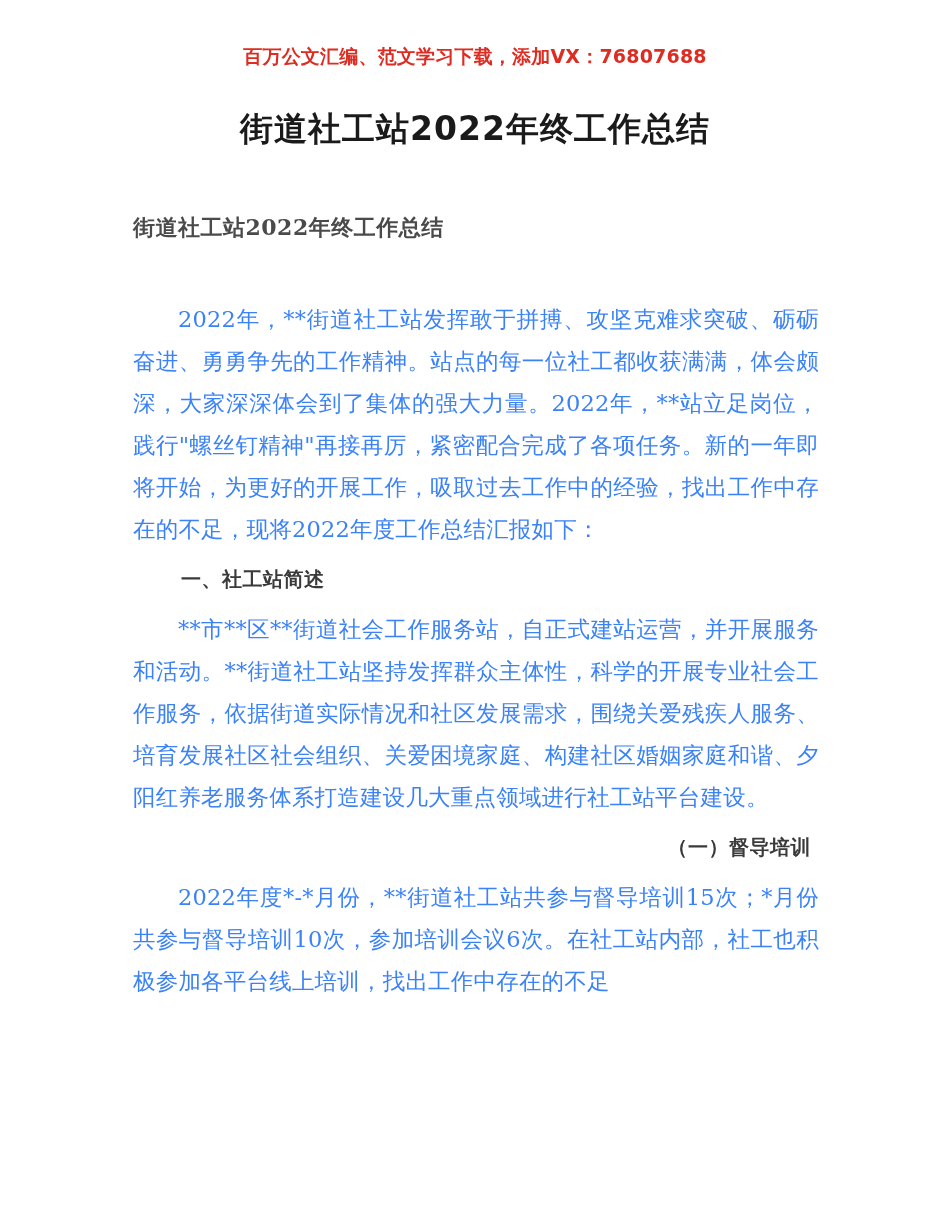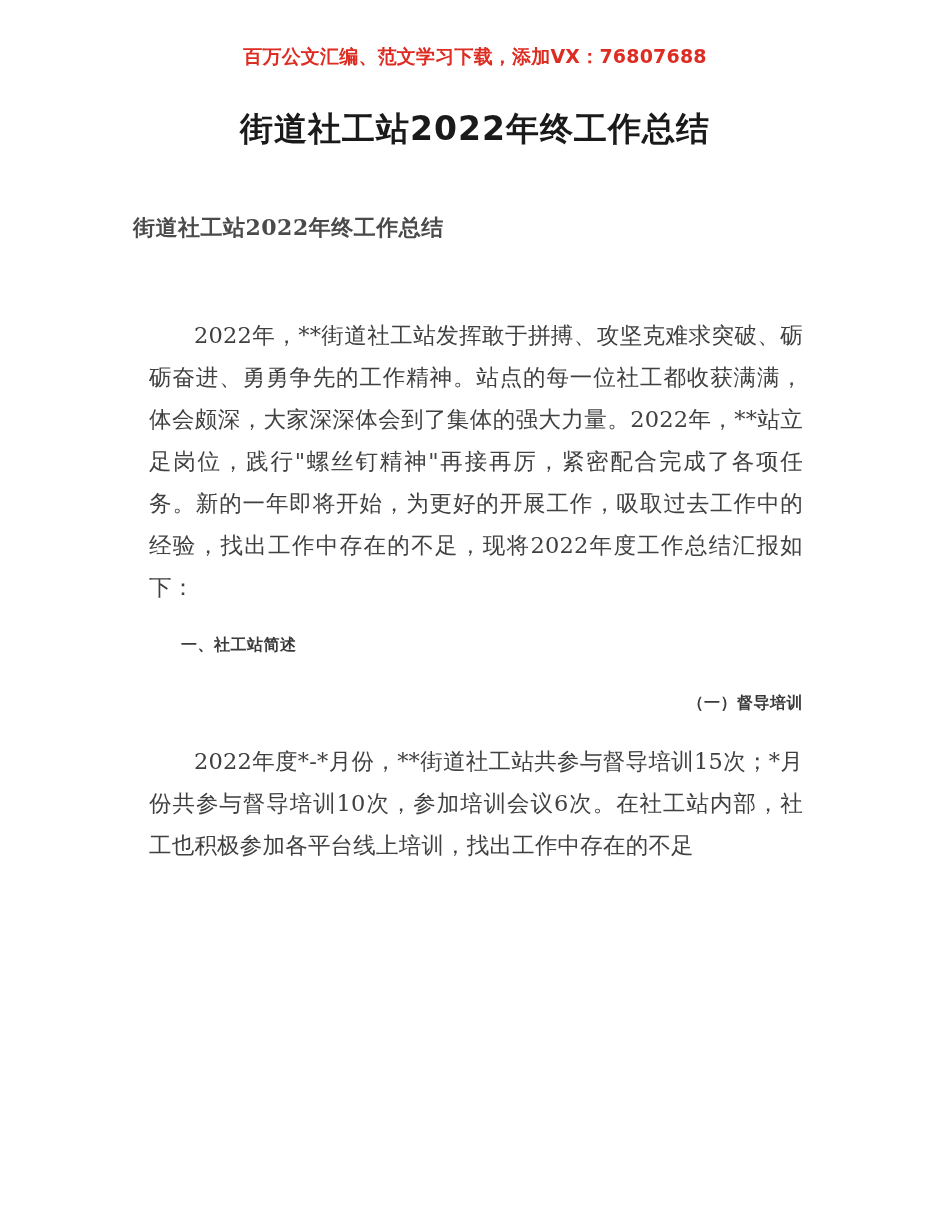--- a/index.html
+++ b/index.html
@@ -68,36 +68,36 @@
     font-weight: 700;
     color: #4a4a4a;
     line-height: 1.55;
     letter-spacing: 0.5px;
     margin: 0 0 10px 0;
   }
 
   .spacer-lg { height: 44px; }
 
   p.para {
-    margin: 16px;
+    margin: 0;
     font-size: 22.5px;
     line-height: 42px;
-    color: #404040;
+    color: #3b82f6;
     text-align: justify;
     text-justify: inter-ideograph;
     text-indent: 2em;
     letter-spacing: 0.2px;
     font-family: "DejaVu Serif", "Liberation Serif", serif;
   }
 
   h2.section-heading,
   h3.sub-heading {
-    margin: 16px;
+    margin: 8px;
     font-family: "DejaVu Sans", "Liberation Sans", sans-serif;
-    font-size: 16px;
+    font-size: 20px;
     font-weight: 700;
     color: #3a3a3a;
     line-height: 42px;
     text-indent: 2em;
     letter-spacing: 0.5px;
   }
 
   h3.sub-heading { text-indent: 1.7em; text-align: right; }
 </style>
 </head>
@@ -112,20 +112,21 @@
   <div class="content">
 
     <div class="subheading">街道社工站2022年终工作总结</div>
 
     <div class="spacer-lg"></div>
 
     <p class="para">2022年，**街道社工站发挥敢于拼搏、攻坚克难求突破、砺砺奋进、勇勇争先的工作精神。站点的每一位社工都收获满满，体会颇深，大家深深体会到了集体的强大力量。2022年，**站立足岗位，践行"螺丝钉精神"再接再厉，紧密配合完成了各项任务。新的一年即将开始，为更好的开展工作，吸取过去工作中的经验，找出工作中存在的不足，现将2022年度工作总结汇报如下：</p>
 
     <h2 class="section-heading">一、社工站简述</h2>
 
+    <p class="para">**市**区**街道社会工作服务站，自正式建站运营，并开展服务和活动。**街道社工站坚持发挥群众主体性，科学的开展专业社会工作服务，依据街道实际情况和社区发展需求，围绕关爱残疾人服务、培育发展社区社会组织、关爱困境家庭、构建社区婚姻家庭和谐、夕阳红养老服务体系打造建设几大重点领域进行社工站平台建设。</p>
 
 
     <h3 class="sub-heading">（一）督导培训</h3>
 
     <p class="para">2022年度*-*月份，**街道社工站共参与督导培训15次；*月份共参与督导培训10次，参加培训会议6次。在社工站内部，社工也积极参加各平台线上培训，找出工作中存在的不足</p>
 
   </div>
 </div>
 
 </body></html>

